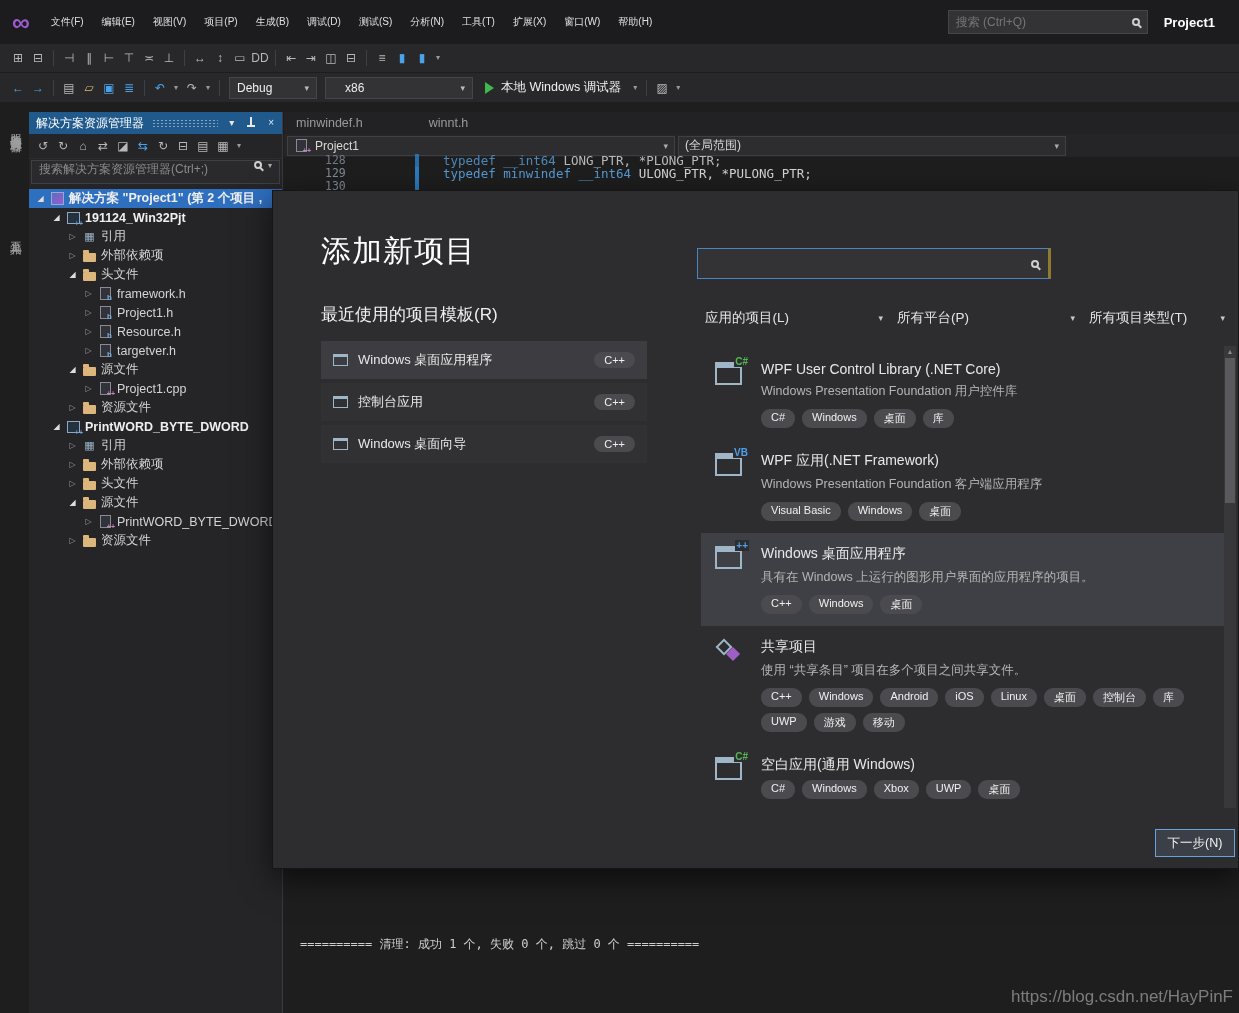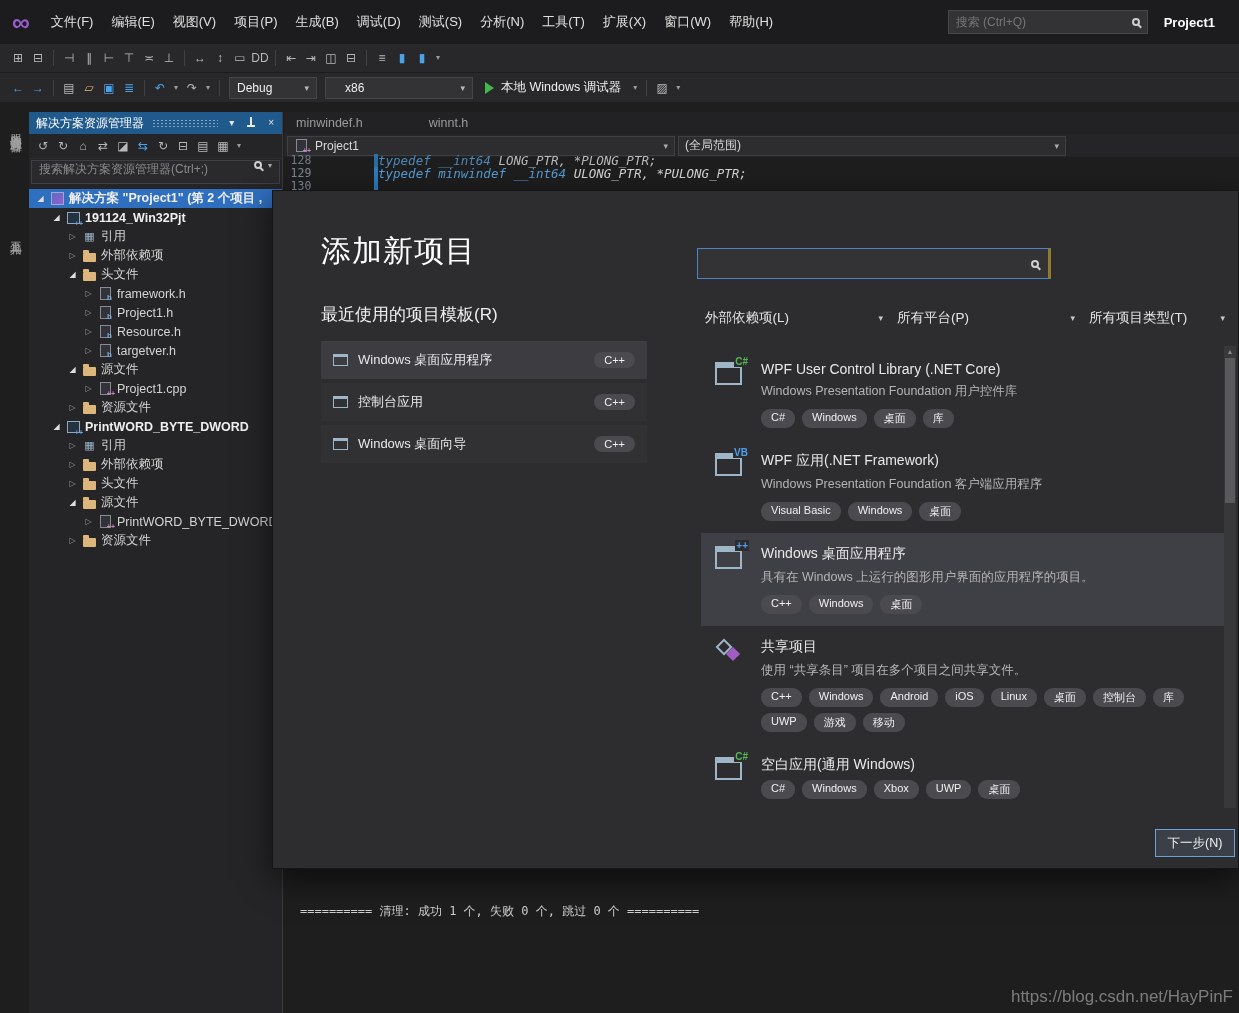--- a/index.html
+++ b/index.html
@@ -8,21 +8,21 @@
     --tag-bg:#4a4a4f; --dialog-bg:#2d2d30; --next-border:#6aa1d8;
   }
   *{box-sizing:border-box;margin:0;padding:0;}
   body{background:#111;font-family:"Liberation Sans","DejaVu Sans",sans-serif;}
   .app{position:relative;width:1239px;height:1013px;background:#1e1e1e;overflow:hidden;color:#ccc;font-size:13px;}
 
   
   .menu-bar{position:absolute;top:0;left:0;right:0;height:44px;background:#1c1c1e;display:flex;align-items:center;padding:0 8px;}
   .vs-logo{font-size:25px;color:#9a5cd0;margin:0 12px 0 4px;font-weight:bold;line-height:1;}
   .menu-items{display:flex;align-items:center;}
-  .menu-item{padding:5px 9px;color:#e0e0e0;font-size:13px;white-space:nowrap;}
+  .menu-item{padding:5px 9px;color:#e0e0e0;font-size:10px;white-space:nowrap;}
   .menu-search{margin-left:auto;width:200px;height:24px;background:#333336;border:1px solid #46464a;display:flex;align-items:center;padding:0 7px;}
   .menu-search input{flex:1;background:transparent;border:0;color:#b5b5b5;font:12px "Liberation Sans","DejaVu Sans",sans-serif;outline:none;min-width:0;}
   .mag{width:8px;height:8px;border:2px solid #cfcfcf;border-radius:50%;position:relative;flex:none;}
   .mag::after{content:"";position:absolute;width:5px;height:2px;background:#cfcfcf;transform:rotate(45deg);right:-4px;bottom:-3px;}
   .menu-project{color:#fff;font-weight:bold;margin:0 16px;white-space:nowrap;}
 
   
   .toolbar-a{position:absolute;top:44px;left:0;right:0;height:28px;background:#28282b;display:flex;align-items:center;padding:0 8px;}
   .toolbar-b{position:absolute;top:72px;left:0;right:0;height:30px;background:#28282b;border-top:1px solid #1d1d1f;display:flex;align-items:center;padding:0 8px;}
   .tb-icon{min-width:18px;height:18px;display:inline-flex;align-items:center;justify-content:center;color:#b8b8b8;font-size:12px;margin:0 1px;line-height:1;}
@@ -76,24 +76,24 @@
   .editor{position:absolute;left:284px;top:112px;right:0;height:78px;background:#1e1e1e;overflow:hidden;}
   .ed-tabs{height:22px;display:flex;align-items:center;background:#222225;}
   .ed-tab{padding:3px 12px;color:#9a9a9a;font-size:12.5px;}
   .ed-tab.gap{margin-left:42px;}
   .ed-nav{height:23px;background:#252527;display:flex;align-items:center;gap:3px;padding-left:3px;}
   .nav-combo{width:388px;height:20px;background:#2d2d30;border:1px solid #3f3f46;display:flex;align-items:center;gap:6px;padding:0 6px;font-size:12px;color:#d8d8d8;}
   .nav-combo .chev{margin-left:auto;font-size:9px;color:#aaa;}
   .code{position:relative;font-family:"DejaVu Sans Mono","Liberation Mono",monospace;font-size:12.5px;padding-top:1px;}
   .code-row{height:13px;line-height:13px;display:flex;align-items:stretch;}
   .code-row.clip{margin-top:-4px;opacity:.85;}
-  .ln{width:46px;text-align:center;color:#7f8a99;padding-right:12px;flex:none;font-size:11.5px;}
+  .ln{width:46px;text-align:left;color:#7f8a99;padding-right:12px;flex:none;font-size:11.5px;margin-left:41px;}
   .gsp{width:44px;flex:none;}
   .chg{width:4px;background:#2b7bbf;flex:none;}
-  .code-text{white-space:pre;font-style:italic;}
+  .code-text{padding-left:24px;white-space:pre;}
   .kw{color:var(--accent-blue);}
   .pl{color:#d4d4d4;}
 
   
   .dialog{position:absolute;left:272px;top:190px;width:967px;height:679px;background:var(--dialog-bg);border:1px solid #151517;box-shadow:0 10px 30px rgba(0,0,0,.6);}
   .dlg-title{position:absolute;left:48px;top:40px;font-size:30px;color:#fff;font-weight:400;letter-spacing:1px;}
   .dlg-search{position:absolute;left:424px;top:57px;width:354px;height:31px;background:#333336;border:1px solid #4a84c4;border-right:3px solid #8f7a2e;display:flex;align-items:center;padding:0 9px;gap:8px;}
   .dlg-search input{flex:1;background:transparent;border:0;outline:none;color:#ddd;font:13px "Liberation Sans","DejaVu Sans",sans-serif;min-width:0;}
   .dlg-recent-header{position:absolute;left:48px;top:112px;font-size:17px;color:#f0f0f0;}
   .recent-list{position:absolute;left:48px;top:150px;width:326px;display:flex;flex-direction:column;gap:4px;}
@@ -122,21 +122,21 @@
   .tpl-text{min-width:0;}
   .tpl-title{color:#e8e8e8;font-size:14px;margin:2px 0 6px;}
   .tpl-desc{color:#b5b5b5;font-size:12.5px;margin-bottom:9px;}
   .tpl-tags{display:flex;flex-wrap:wrap;gap:7px;row-gap:6px;max-width:470px;}
   .next-btn{position:absolute;right:3px;bottom:11px;width:80px;height:28px;background:#3b4048;border:1px solid var(--next-border);color:#f0f0f0;font-size:12.5px;display:flex;align-items:center;justify-content:center;}
   .dlg-scroll{position:absolute;right:2px;top:155px;width:12px;height:462px;background:#38383b;}
   .dlg-scroll .arrow{height:11px;color:#8a8a8a;font-size:7px;text-align:center;line-height:11px;}
   .dlg-scroll .thumb{position:absolute;top:12px;left:1px;width:10px;height:145px;background:#5a5a5e;}
 
   
-  .output-line{position:absolute;left:300px;top:903px;font-family:"DejaVu Sans Mono","Liberation Mono",monospace;font-size:12px;color:#cfcfcf;white-space:pre;}
+  .output-line{position:absolute;left:300px;top:936px;font-family:"DejaVu Sans Mono","Liberation Mono",monospace;font-size:12px;color:#cfcfcf;white-space:pre;}
   .watermark{position:absolute;right:6px;bottom:6px;font-size:17px;color:#8d8d8d;opacity:.85;}
 </style>
 </head>
 <body>
 
 <div class="app">
 
   <div class="menu-bar">
     <span class="vs-logo">∞</span>
     <div class="menu-items">
@@ -414,21 +414,21 @@
           <span class="tag">C++</span>
         </div>
         <div class="recent-item">
           <span class="mini-win"></span>
           <span class="recent-label">Windows 桌面向导</span>
           <span class="tag">C++</span>
         </div>
       </div>
     <div class="filters">
         <div class="filter f0">
-          <span class="filter-label">外部依赖项(L)</span>
+          <span class="filter-label">应用的项目(L)</span>
           <span class="chev">▾</span>
         </div>
         <div class="filter f1">
           <span class="filter-label">所有平台(P)</span>
           <span class="chev">▾</span>
         </div>
         <div class="filter f2">
           <span class="filter-label">所有项目类型(T)</span>
           <span class="chev">▾</span>
         </div>

